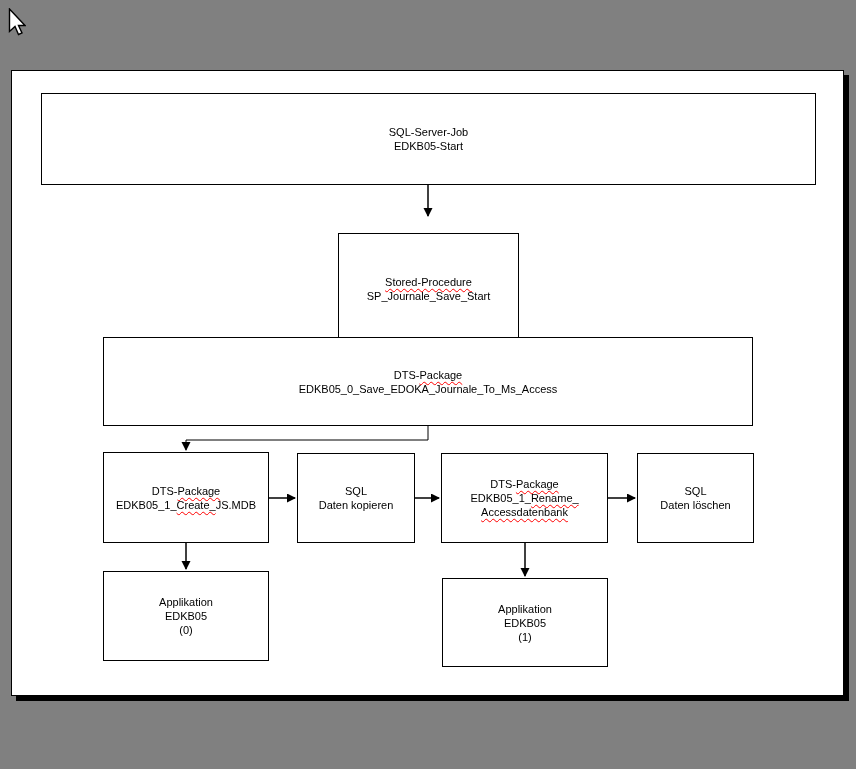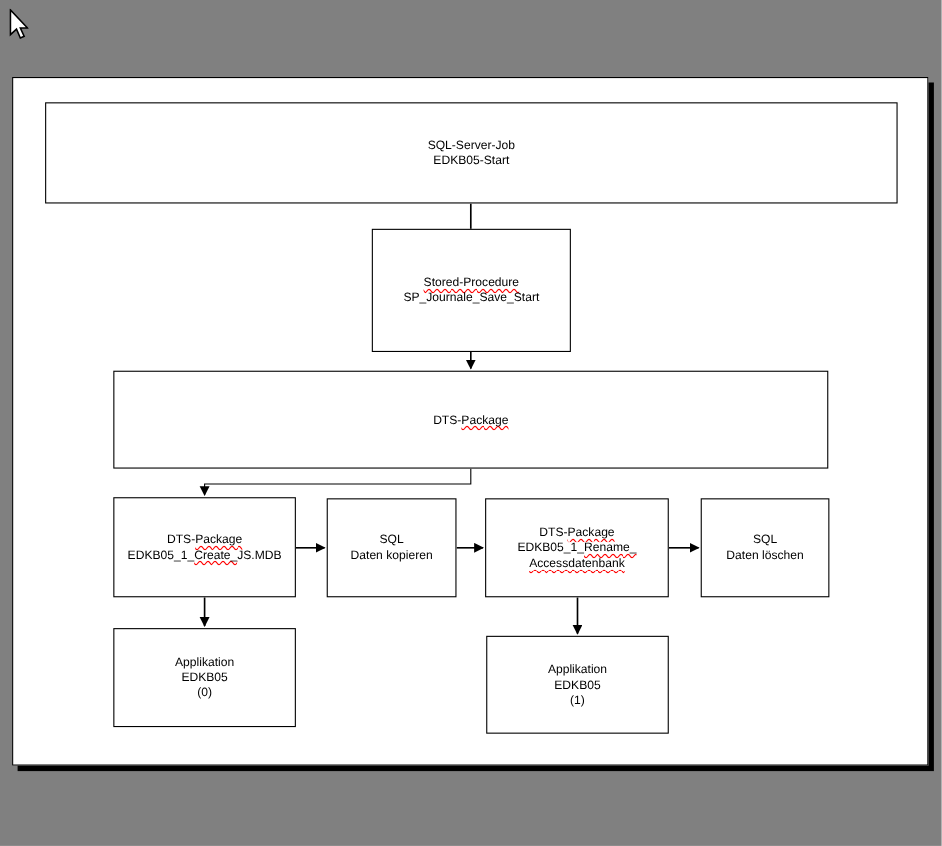--- a/index.html
+++ b/index.html
@@ -63,27 +63,28 @@
       <path d="M596,427 L623,427" stroke="#000" stroke-width="1.5" fill="none" marker-end="url(#arr)"></path>
       <path d="M174,472 L174,498" stroke="#000" stroke-width="1.5" fill="none" marker-end="url(#arr)"></path>
       <path d="M513,472 L513,505" stroke="#000" stroke-width="1.5" fill="none" marker-end="url(#arr)"></path>
     </svg>
 
     <div class="node" style="left:29px;top:22px;width:775px;height:92px">
       <div><span>SQL-Server-Job</span></div>
       <div class="b"><span>EDKB05-Start</span></div>
     </div>
 
-    <div class="node" style="left:326px;top:137px;width:181px;height:112px">
+    <div class="node" style="left:326px;top:162px;width:181px;height:112px">
       <div><span class="sq">Stored-Procedure</span></div>
       <div class="b"><span>SP_Journale_Save_Start</span></div>
     </div>
 
     <div class="node" style="left:91px;top:266px;width:650px;height:89px">
       <div><span>DTS-</span><span class="sq">Package</span></div>
+      <div class="b"><span>EDKB05_0_Save_EDOKA_Journale_To_Ms_Access</span></div>
     </div>
 
     <div class="node" style="left:91px;top:381px;width:166px;height:91px">
       <div><span>DTS-</span><span class="sq">Package</span></div>
       <div class="b"><span>EDKB05_1_</span><span class="sq">Create_</span><span>JS.MDB</span></div>
     </div>
 
     <div class="node" style="left:285px;top:382px;width:118px;height:90px">
       <div><span>SQL</span></div>
       <div class="b"><span>Daten kopieren</span></div>

